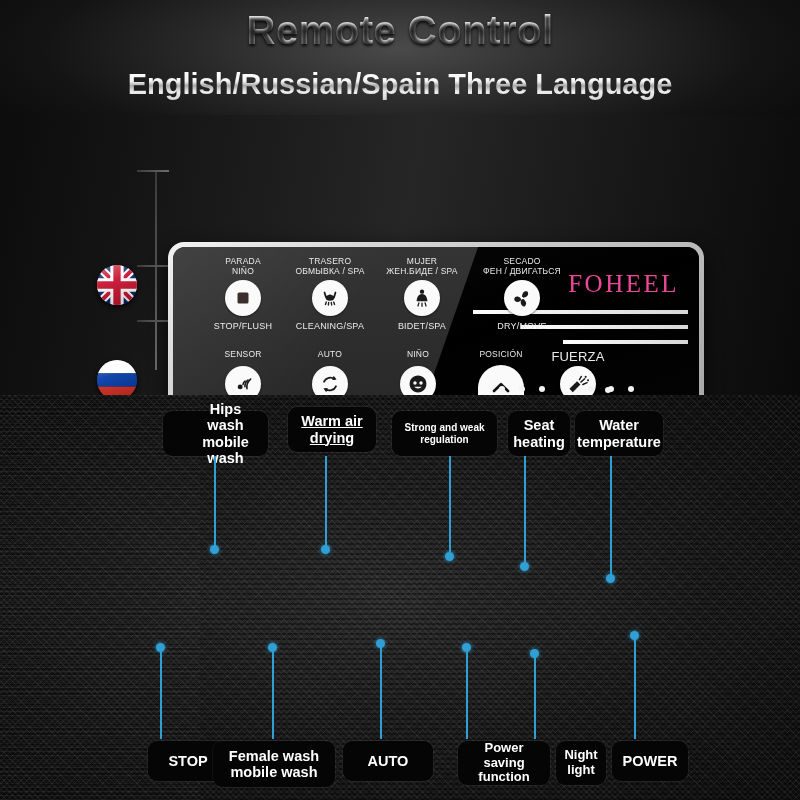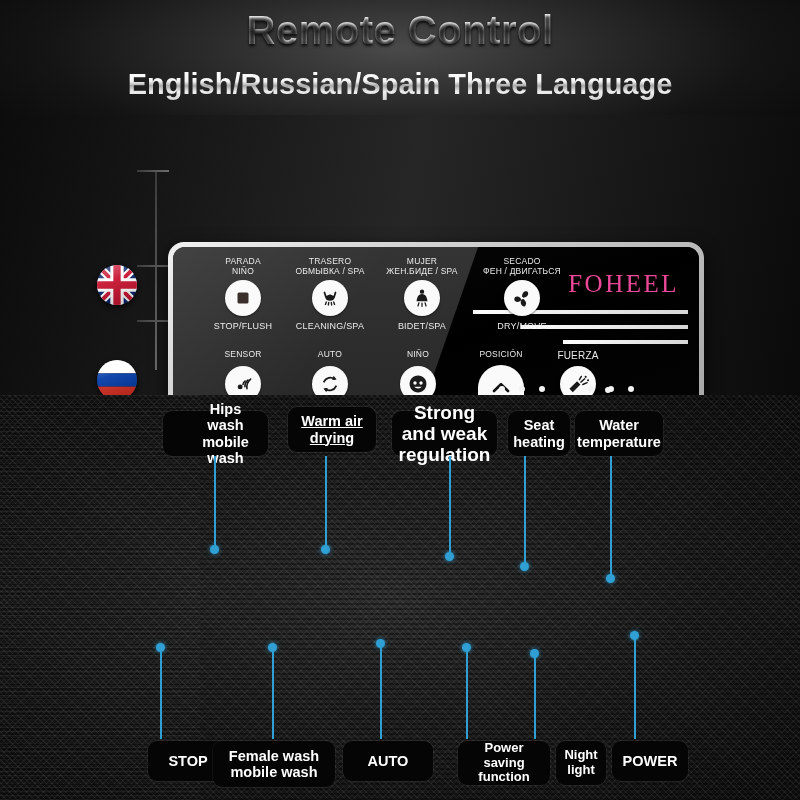--- a/index.html
+++ b/index.html
@@ -340,21 +340,21 @@
           <div class="arw" style="bottom:12px;">
             <svg width="18" height="11" viewBox="0 0 18 11">
                 <path d="M2 2 L9 8.8 L16 2" stroke="#111" stroke-width="2.6" fill="none" stroke-linecap="round" stroke-linejoin="round"></path>
               </svg>
           </div>
         </div>
         <div class="pos-txt" style="left:295px; top:155px;">
           <span>ПОЗИЦИЯ</span><br><span>POSITION</span>
         </div>
 
-        <div class="lbl" style="left:365px; top:103px; width:80px; font-size:10px;">FUERZA</div>
+        <div class="lbl" style="left:365px; top:103px; width:80px; font-size:13px;">FUERZA</div>
         <div class="icon-circle" style="left:387px; top:119px; width:36px; height:36px;">
           <svg width="23" height="21" viewBox="0 0 24 22">
             <path d="M2.5 15.5 L10.5 7.5 L14 11 L6 19 Z" fill="#1a1a1a"></path>
             <g stroke="#1a1a1a" stroke-width="1.5" fill="none" stroke-linecap="round">
               <path d="M14.5 8.5 L18.5 5"></path>
                 <path d="M16.5 11 L21 9"></path>
                 <path d="M13 6 L15 2.5"></path>
             </g>
             <circle cx="19.5" cy="3" r="1.1" fill="#1a1a1a"></circle>
             <circle cx="22" cy="6.6" r="1.1" fill="#1a1a1a"></circle>
@@ -470,21 +470,21 @@
     </div>
     <div class="conn" style="left:214px; top:61px; height:93px;"></div>
     <div class="conndot" style="left:210px; top:150px;"></div>
 
     <div class="chip" style="left:288px; top:12px; width:88px; height:45px;text-decoration:underline;">
       <span><span>Warm air</span><br><span>drying</span></span>
     </div>
     <div class="conn" style="left:325px; top:61px; height:93px;"></div>
     <div class="conndot" style="left:321px; top:150px;"></div>
 
-    <div class="chip" style="left:392px; top:16px; width:105px; height:45px; font-size:19px;justify-content:center;">
+    <div class="chip" style="left:392px; top:16px; width:105px; height:45px; font-size:10px;justify-content:center;">
       <span><span>Strong and weak</span><br><span>regulation</span></span>
     </div>
     <div class="conn" style="left:449px; top:61px; height:100px;"></div>
     <div class="conndot" style="left:445px; top:157px;"></div>
 
     <div class="chip" style="left:508px; top:16px; width:62px; height:45px;">
       <span><span>Seat</span><br><span>heating</span></span>
     </div>
     <div class="conn" style="left:524px; top:61px; height:110px;"></div>
     <div class="conndot" style="left:520px; top:167px;"></div>

